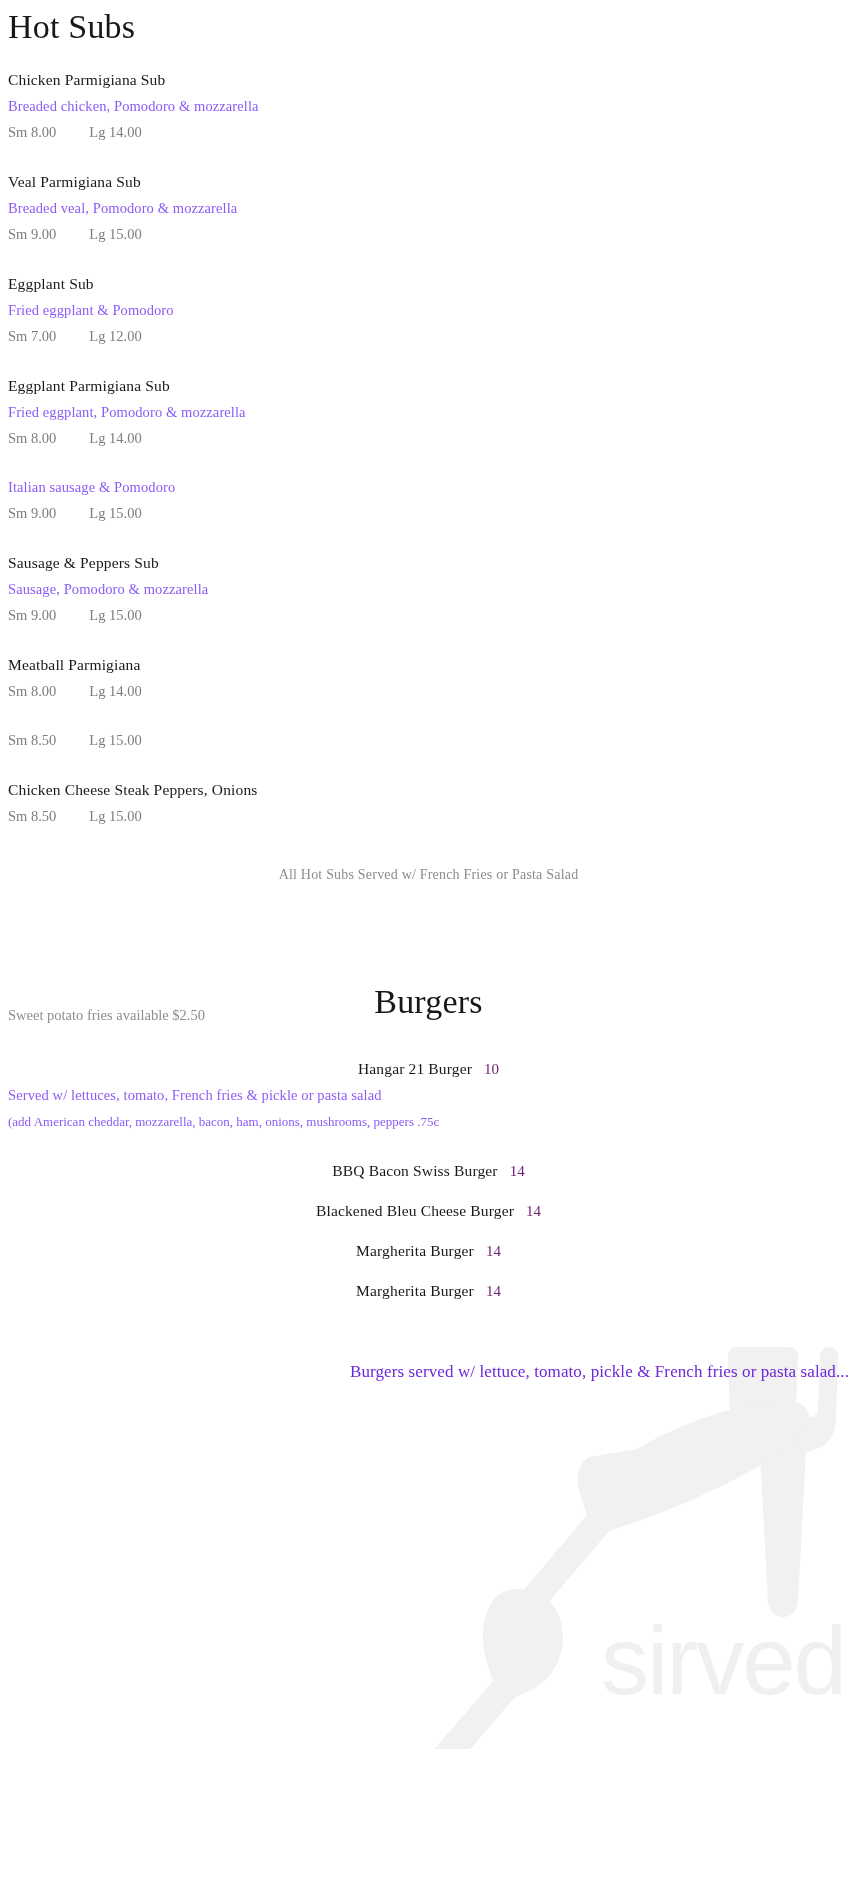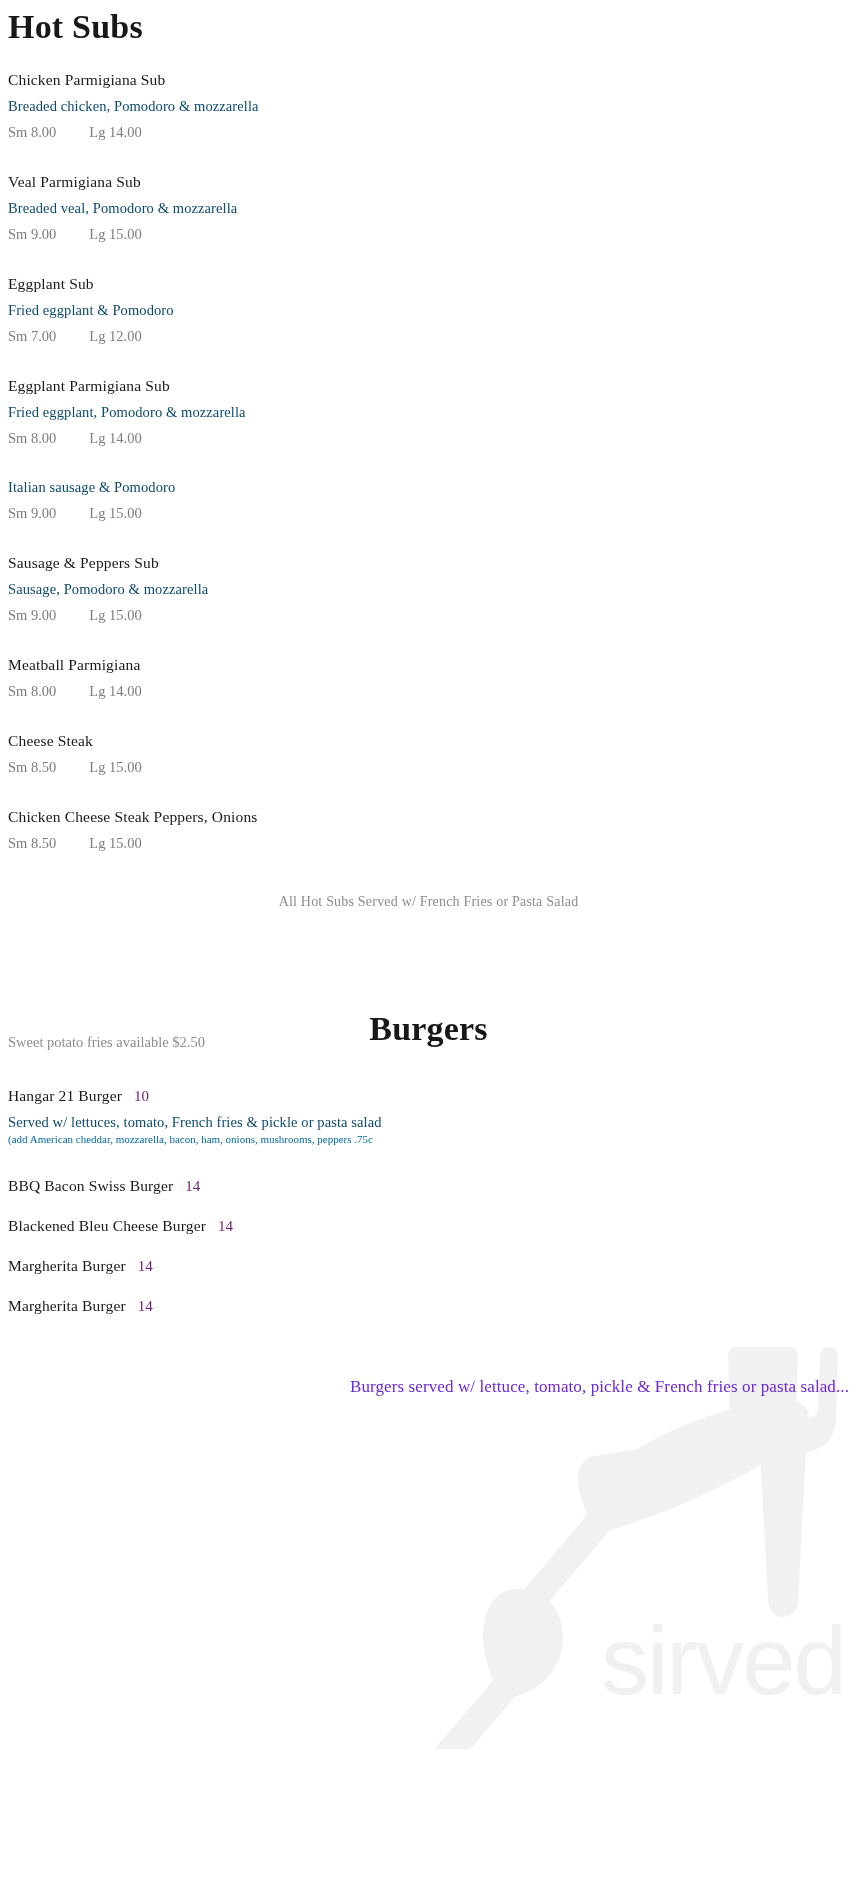--- a/index.html
+++ b/index.html
@@ -49,21 +49,21 @@
   }
 
   .content {
     position: relative;
     z-index: 2;
     padding: 0 8px;
   }
 
   h1.section-title {
     font-family: "Liberation Serif", serif;
-    font-weight: 700;
+    font-weight: 400;
     font-size: 34px;
     line-height: 1.1;
     margin: 8px 0 26px 0;
     color: #16181a;
     letter-spacing: .2px;
   }
 
   .section-note-top {
     font-size: 14.5px;
     color: #8d8d8d;
@@ -87,28 +87,28 @@
     color: #17191b;
     letter-spacing: .15px;
   }
   .item-price-right {
     font-size: 15px;
     color: #701a75;
     white-space: nowrap;
   }
   .item-desc {
     font-size: 14.5px;
-    color: #0c4a6e;
+    color: #8b5cf6;
     margin-top: 9px;
     letter-spacing: .1px;
   }
   .item-desc2 {
-    font-size: 11px;
-    color: #0369a1;
-    margin-top: 2px;
+    font-size: 13px;
+    color: #8b5cf6;
+    margin-top: 10px;
   }
   .item-prices {
     font-size: 14.5px;
     color: #7d7d7d;
     margin-top: 9px;
     display: flex;
     gap: 33px;
   }
   .price-pair { white-space: nowrap; }
 
@@ -120,21 +120,21 @@
     letter-spacing: .2px;
   }
 
   .section-gap { height: 92px; }
 
   .burgers h1.section-title { margin-bottom: 6px; text-align: center; }
   .burger-item { margin-bottom: 0; }
   .burger-row {
     display: flex;
     align-items: baseline;
-    justify-content: flex-start;
+    justify-content: center;
     gap: 12px;
     padding-top: 22px;
   }
   .burger-row.first { padding-top: 20px; }
   .burger-sub { margin-bottom: 10px; }
 
   .footer-note {
     text-align: right;
     font-size: 17px;
     color: #6d28d9;
@@ -233,23 +233,20 @@
         <div class="item-head">
           <span class="item-name">Meatball Parmigiana</span>
         </div>
         <div class="item-prices">
           <span class="price-pair">Sm 8.00</span>
           <span class="price-pair">Lg 14.00</span>
         </div>
       </div>
 
       <div class="item">
-        <div class="item-head">
-          <span class="item-name">Cheese Steak</span>
-        </div>
         <div class="item-prices">
           <span class="price-pair">Sm 8.50</span>
           <span class="price-pair">Lg 15.00</span>
         </div>
       </div>
 
       <div class="item">
         <div class="item-head">
           <span class="item-name">Chicken Cheese Steak Peppers, Onions</span>
         </div>

